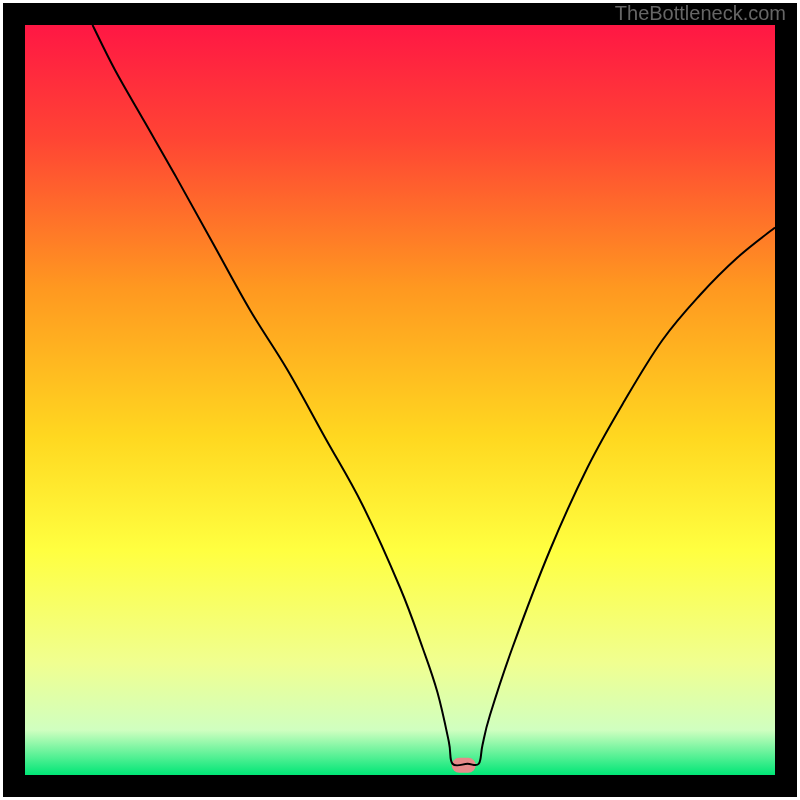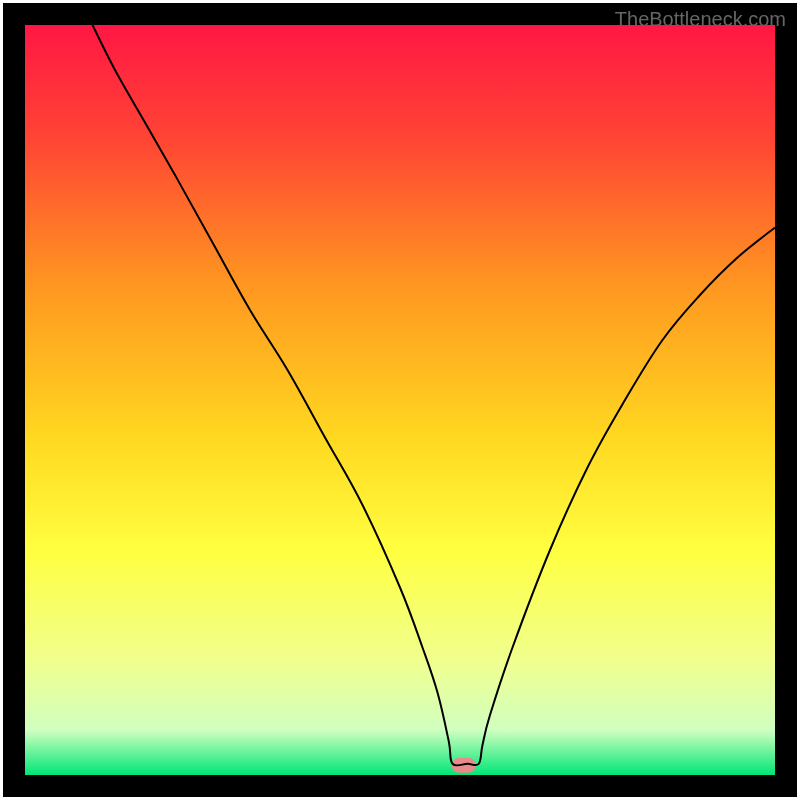--- a/index.html
+++ b/index.html
@@ -8,21 +8,21 @@
     background: #fff;
     font-family: Arial, sans-serif;
   }
   .chart-container {
     position: relative;
     width: 800px;
     height: 800px;
   }
   .watermark {
     position: absolute;
-    top: 8px;
+    top: 2px;
     right: 14px;
     color: #666;
     font-size: 20px;
     font-family: Arial, sans-serif;
     z-index: 10;
   }
   svg {
     display: block;
   }
 </style>

